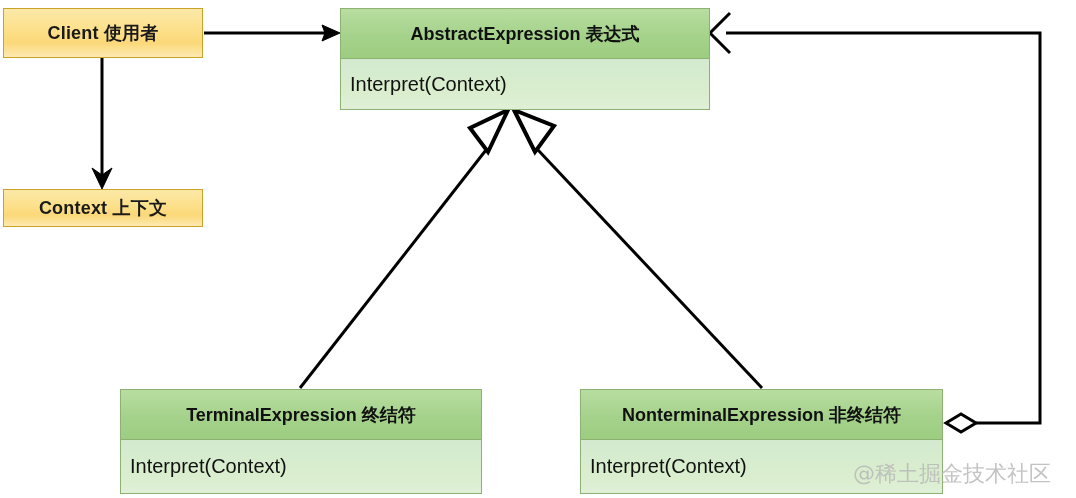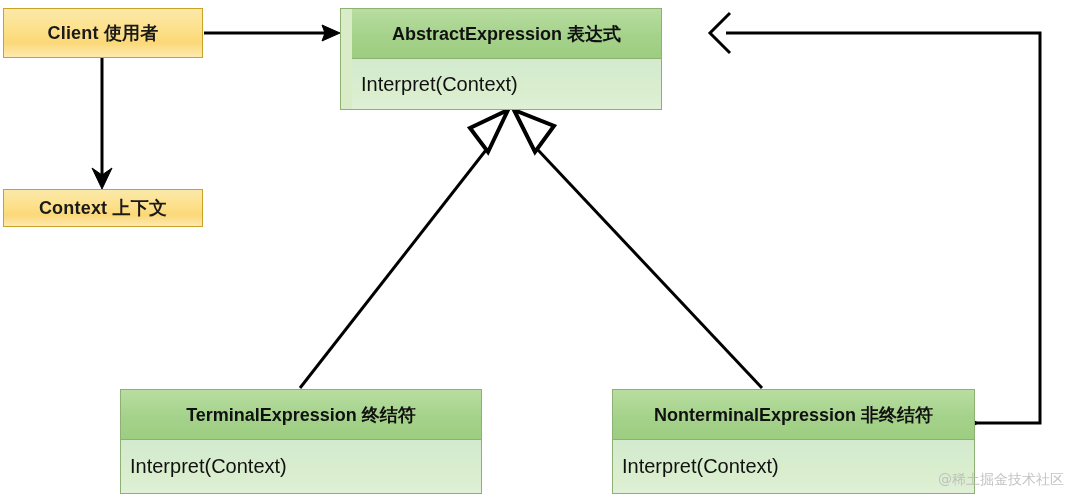--- a/index.html
+++ b/index.html
@@ -80,23 +80,23 @@
     position: absolute;
     left: 0;
     top: 0;
     width: 1076px;
     height: 498px;
     pointer-events: none;
   }
   
   .watermark {
     position: absolute;
-    right: 12px;
+    right: 25px;
     bottom: 9px;
-    font-size: 14px;
+    font-size: 22px;
     color: #b9b9b9;
     opacity: 0.85;
     white-space: nowrap;
     font-family: "DejaVu Sans", sans-serif;
   }
 </style>
 </head>
 <body>
 
 <div id="canvas">
@@ -136,39 +136,39 @@
   </svg>
 
   <div class="uml-box box-yellow" style="left:3px; top:8px; width:200px; height:50px;">
     <span class="title">Client 使用者</span>
   </div>
 
   <div class="uml-box box-yellow" style="left:3px; top:189px; width:200px; height:38px;">
     <span class="title">Context 上下文</span>
   </div>
 
-  <div class="uml-box box-green" style="left:340px; top:8px; width:322px; height:102px;padding-left:11px;">
+  <div class="uml-box box-green" style="left:340px; top:8px; width:370px; height:102px;">
     <div class="hdr">
       <span class="title">AbstractExpression 表达式</span>
     </div>
     <div class="body">
       <span class="op">Interpret(Context)</span>
     </div>
   </div>
 
   <div class="uml-box box-green" style="left:120px; top:389px; width:362px; height:105px;">
     <div class="hdr">
       <span class="title">TerminalExpression 终结符</span>
     </div>
     <div class="body">
       <span class="op">Interpret(Context)</span>
     </div>
   </div>
 
-  <div class="uml-box box-green" style="left:580px; top:389px; width:363px; height:105px;margin-left:32px;">
+  <div class="uml-box box-green" style="left:580px; top:389px; width:363px; height:105px;">
     <div class="hdr">
       <span class="title">NonterminalExpression 非终结符</span>
     </div>
     <div class="body">
       <span class="op">Interpret(Context)</span>
     </div>
   </div>
 
   <div class="watermark">@稀土掘金技术社区</div>
 

